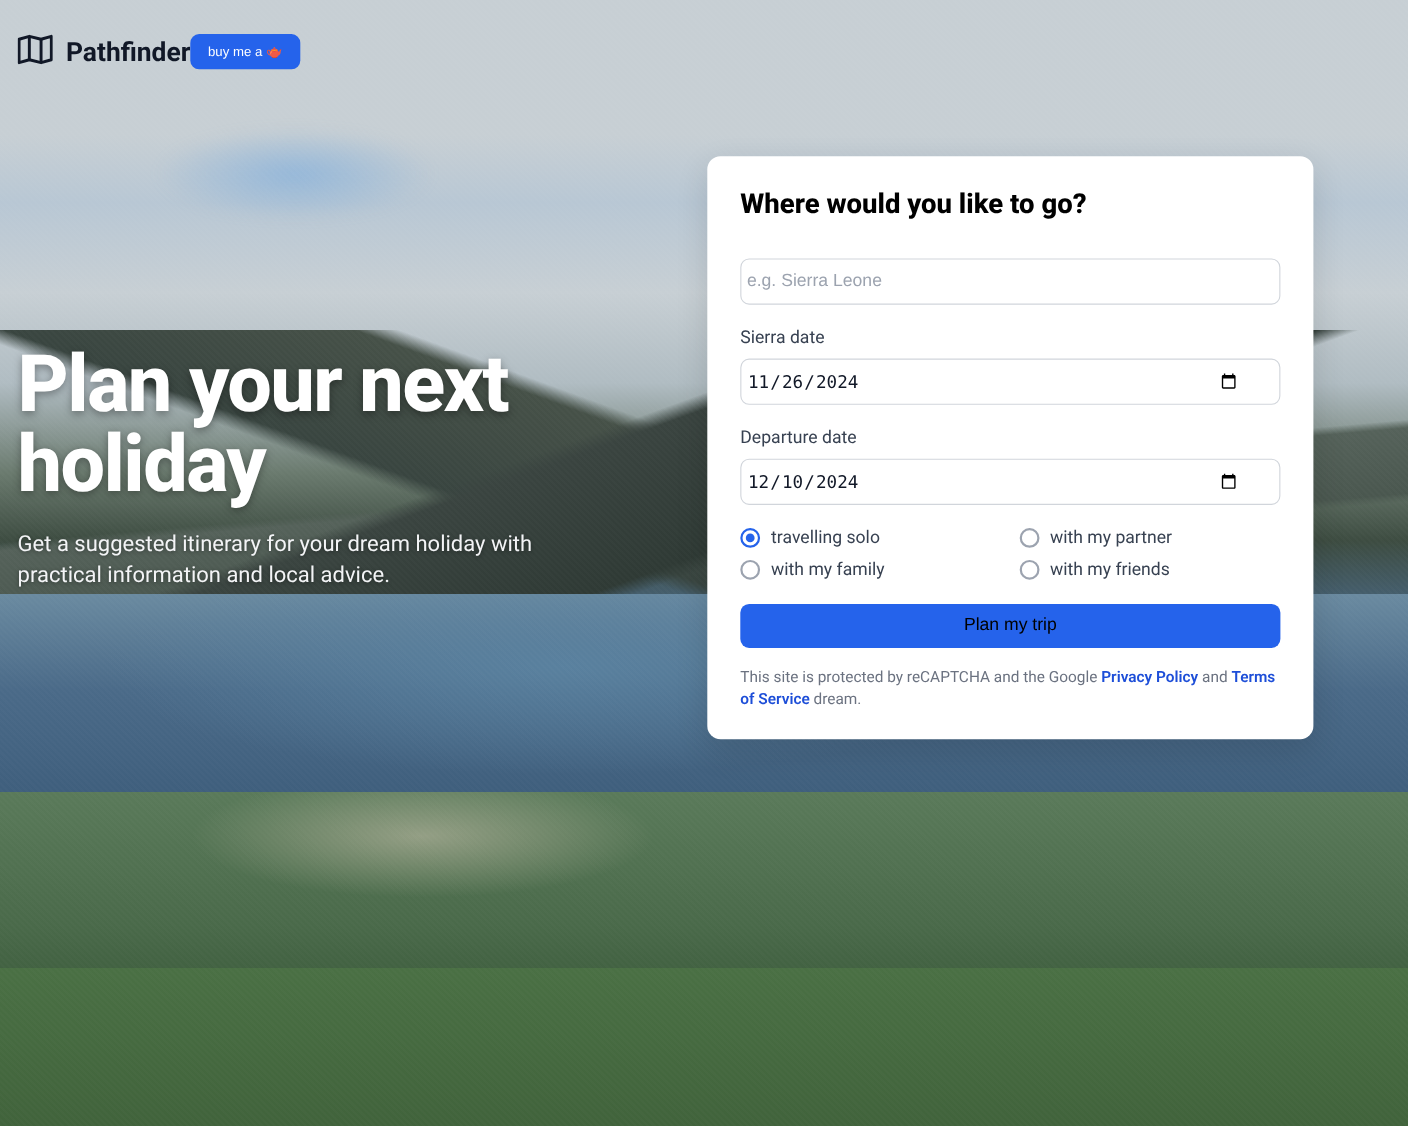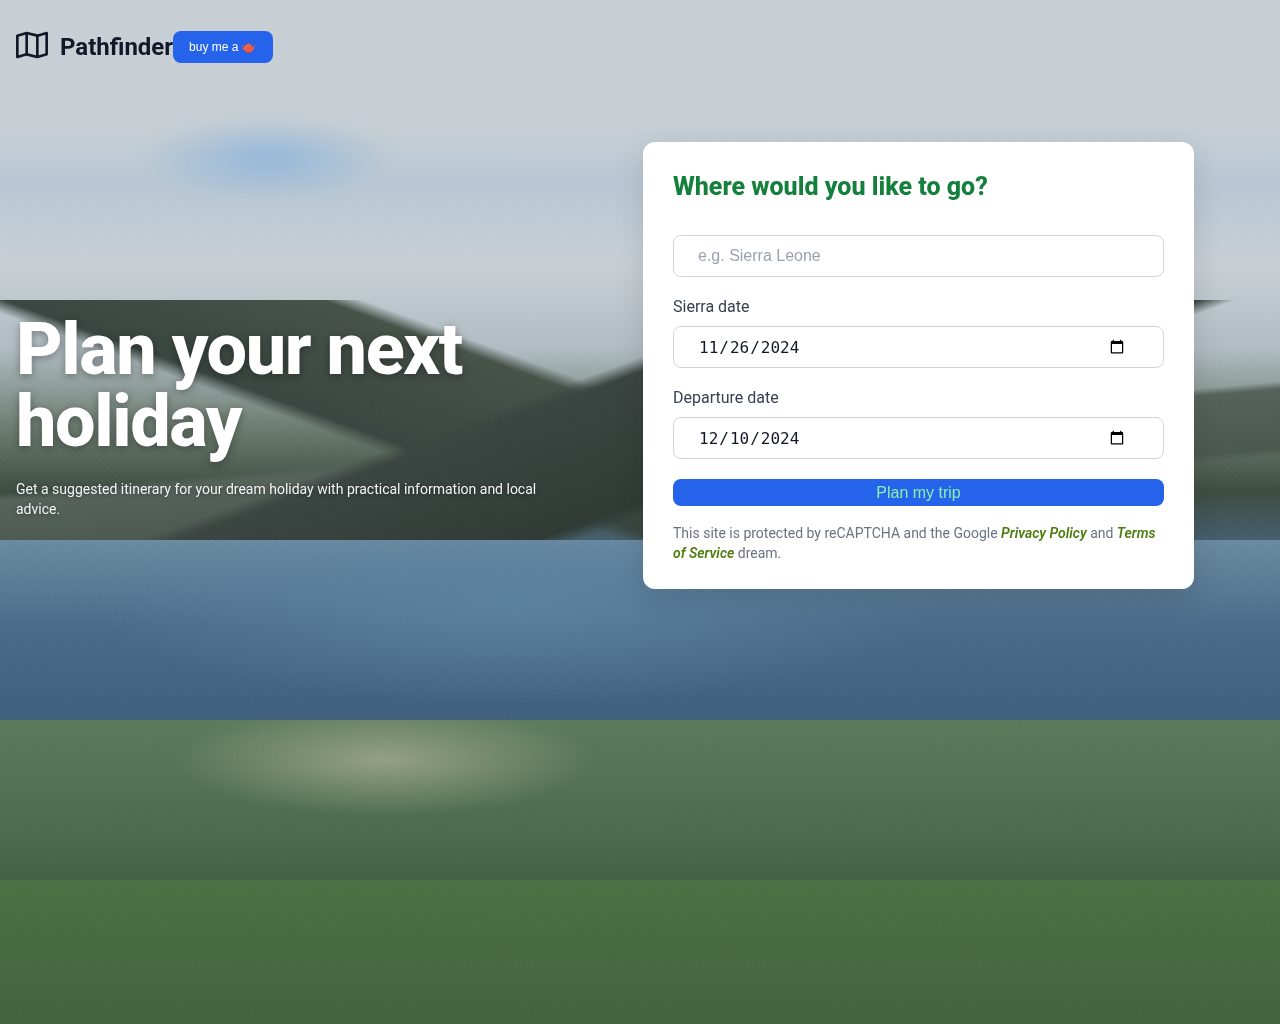--- a/index.html
+++ b/index.html
@@ -57,34 +57,34 @@
   .coffee-btn {
     background: #2563eb; color: #fff; border: none; border-radius: 8px;
     padding: 9px 16px; font-size: 12px; font-weight: 500; cursor: pointer;
   }
 
   
   .hero {
     position: absolute; left: 16px; top: 314px; width: 600px; color: #fff;
   }
   .hero h1 { font-size: 72px; font-weight: 800; line-height: 1.0; letter-spacing: -0.02em; text-shadow: 0 2px 8px rgba(0,0,0,0.35); }
-  .hero p { margin-top: 22px; font-size: 14px; line-height: 1.4; color: #f3f4f6; text-shadow: 0 1px 4px rgba(0,0,0,0.4); max-width: 540px; }
+  .hero p { margin-top: 22px; font-size: 20px; line-height: 1.4; color: #f3f4f6; text-shadow: 0 1px 4px rgba(0,0,0,0.4); max-width: 540px; }
 
   
   .card {
     position: absolute; left: 643px; top: 142px; width: 551px;
     background: #fff; border-radius: 12px; padding: 30px 30px 26px 30px;
     box-shadow: 0 10px 30px rgba(0,0,0,0.12);
   }
-  .card h2 { font-size: 25px; font-weight: 800; color: #15803d; margin-bottom: 34px; }
+  .card h2 { font-size: 25px; font-weight: 800; color: #000000; margin-bottom: 34px; }
   .field { margin-bottom: 20px; }
   .label { display: block; font-size: 16px; color: #374151; margin-bottom: 10px; }
   .input {
     width: 100%; height: 42px; border: 1px solid #d1d5db; border-radius: 8px;
-    padding: 0 24px; font-size: 16px; color: #111827; background: #fff;
+    padding: 0 5px; font-size: 16px; color: #111827; background: #fff;
   }
   .input::placeholder { color: #9ca3af; }
   .date-wrap { position: relative; }
   .date-wrap .input { padding-right: 36px; }
 
   .radios {
     display: grid; grid-template-columns: 1fr 1fr; row-gap: 10px; column-gap: 16px;
     margin-top: 4px; margin-bottom: 22px;
   }
   .radio { display: flex; align-items: center; gap: 10px; font-size: 16px; color: #374151; cursor: pointer; }
@@ -92,25 +92,25 @@
     appearance: none; width: 18px; height: 18px; border: 2px solid #9ca3af; border-radius: 50%;
     display: inline-block; position: relative; cursor: pointer; margin: 0;
   }
   .radio input[type=radio]:checked { border-color: #2563eb; }
   .radio input[type=radio]:checked::after {
     content: ""; position: absolute; left: 3px; top: 3px; width: 8px; height: 8px;
     background: #2563eb; border-radius: 50%;
   }
 
   .submit {
-    width: 100%; height: 27px; background: #2563eb; color: #86efac; border: none;
+    width: 100%; height: 40px; background: #2563eb; color: #000000; border: none;
     border-radius: 8px; font-size: 16px; font-weight: 500; cursor: pointer;
   }
   .legal { margin-top: 18px; font-size: 14px; color: #6b7280; line-height: 1.4; }
-  .legal a { color: #4d7c0f; text-decoration: none; font-weight: 600; font-style: italic; }
+  .legal a { color: #1d4ed8; text-decoration: none; font-weight: 600; }
 </style>
 </head>
 <body>
 
 <div class="sky-blue"></div>
 <div class="mountains"></div>
 <div class="water"></div>
 <div class="shore"></div>
 <div class="foreground"></div>
 <div class="noise"></div>
@@ -148,19 +148,37 @@
     </div>
   </div>
 
   <div class="field">
     <label class="label">Departure date</label>
     <div class="date-wrap">
       <input class="input" type="date" value="2024-12-10" style="">
     </div>
   </div>
 
+  <div class="radios">
+    <label class="radio">
+      <input type="radio" name="travel" checked="" style="">
+      <span>travelling solo</span>
+    </label>
+    <label class="radio">
+      <input type="radio" name="travel" style="">
+      <span>with my partner</span>
+    </label>
+    <label class="radio">
+      <input type="radio" name="travel" style="">
+      <span>with my family</span>
+    </label>
+    <label class="radio">
+      <input type="radio" name="travel" style="">
+      <span>with my friends</span>
+    </label>
+  </div>
 
   <button class="submit">Plan my trip</button>
 
   <p class="legal">
     <span>This site is protected by reCAPTCHA and the Google </span><a href="#">Privacy Policy</a><span> and </span><a href="#">Terms of Service</a><span> dream.</span>
   </p>
 </section>
 
 </body></html>

